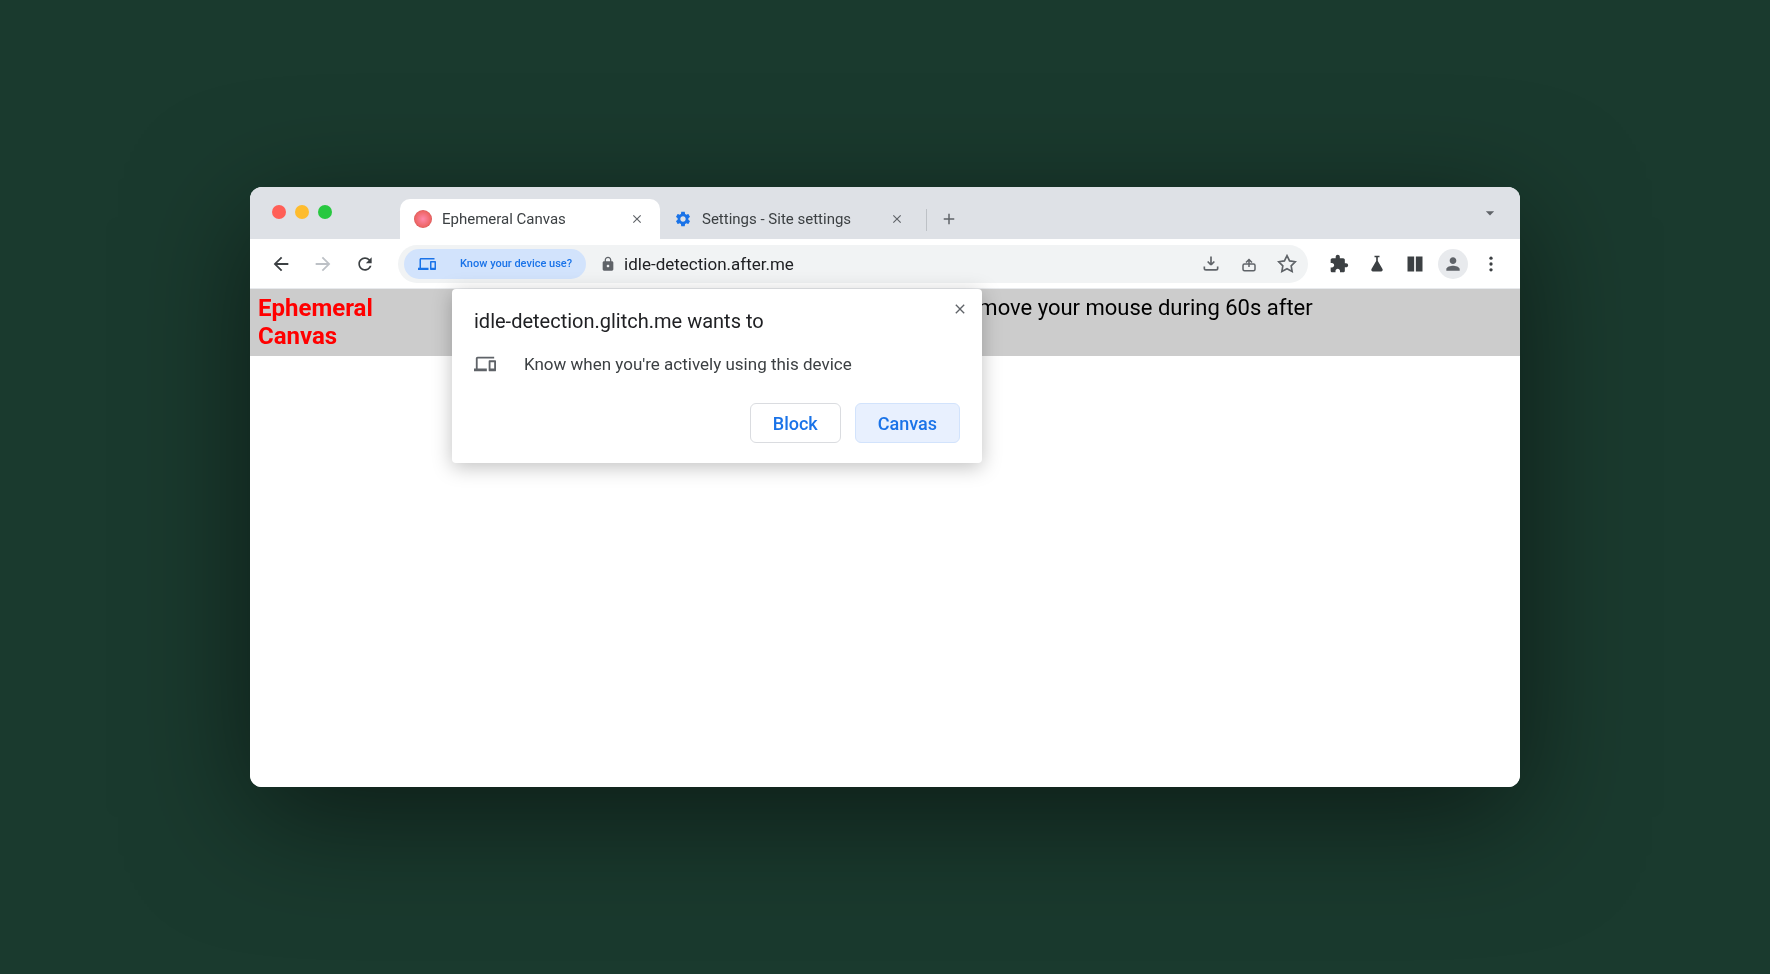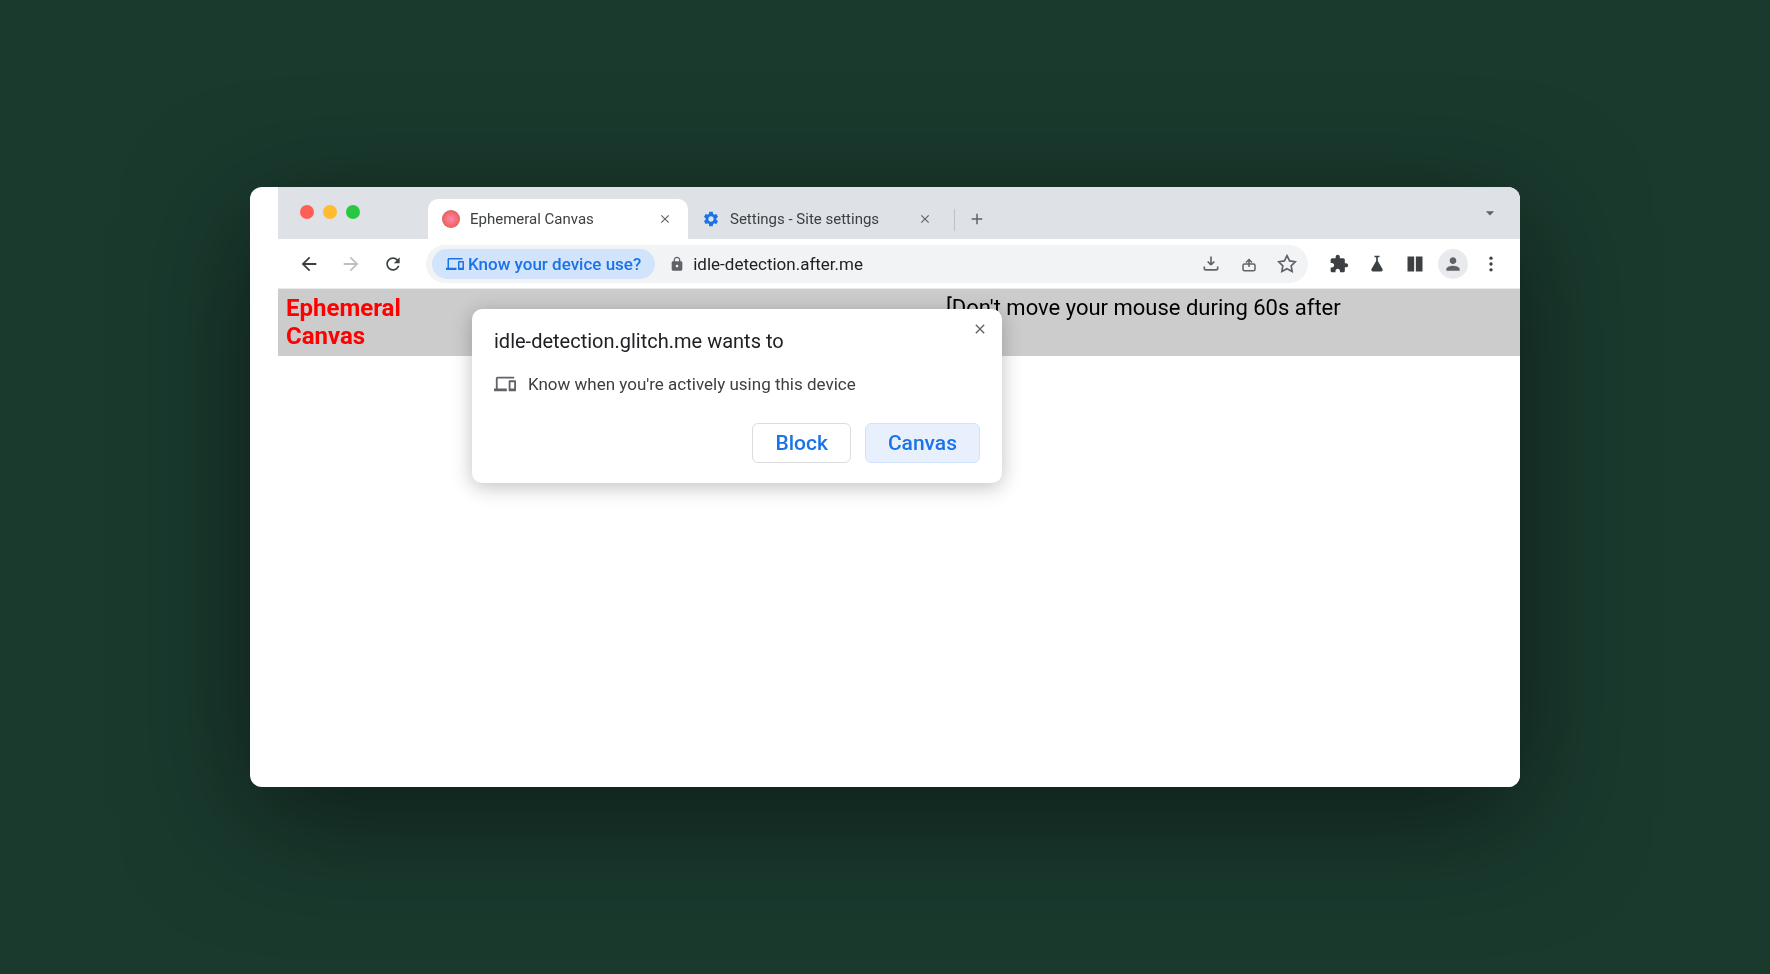--- a/index.html
+++ b/index.html
@@ -1,18 +1,18 @@
 <!DOCTYPE html>
 <html><head>
 <meta charset="utf-8">
 <style>
 * { margin: 0; padding: 0; box-sizing: border-box; font-family: -apple-system, BlinkMacSystemFont, "Segoe UI", Roboto, sans-serif; }
 body { background: #1a3a2e; width: 1770px; height: 974px; position: relative; display: flex; align-items: center; justify-content: center; }
 .window-shadow { filter: drop-shadow(0 30px 60px rgba(0,0,0,0.5)); }
-.browser-window { width: 1270px; height: 600px; background: #fff; border-radius: 12px; overflow: hidden; position: relative; padding-left: 28px; }
+.browser-window { width: 1270px; height: 600px; background: #fff; border-radius: 12px; overflow: hidden; position: relative; }
 .tab-strip { height: 52px; background: #dee1e6; display: flex; align-items: flex-end; padding-left: 20px; position: relative; }
 .traffic-lights { display: flex; gap: 9px; align-items: center; position: absolute; left: 22px; top: 18px; }
 .tl { width: 14px; height: 14px; border-radius: 50%; }
 .tl-red { background: #ff5f57; }
 .tl-yellow { background: #febc2e; }
 .tl-green { background: #28c840; }
 .tabs { display: flex; margin-left: 130px; align-items: flex-end; height: 100%; }
 .tab { height: 40px; display: flex; align-items: center; padding: 0 14px; font-size: 15px; color: #3c4043; gap: 10px; min-width: 260px; cursor: pointer; border-radius: 10px 10px 0 0; position: relative; }
 .tab.active { background: #fff; }
 .tab-favicon { width: 18px; height: 18px; display: flex; align-items: center; justify-content: center; }
@@ -20,38 +20,38 @@
 .favicon-gear { color: #1a73e8; }
 .tab-title { flex: 1; white-space: nowrap; overflow: hidden; text-overflow: ellipsis; }
 .tab-close { width: 18px; height: 18px; display: flex; align-items: center; justify-content: center; color: #5f6368; font-size: 18px; border-radius: 50%; }
 .tab-divider { width: 1px; height: 22px; background: #bdc1c6; margin: 0 6px 8px 6px; }
 .new-tab { width: 32px; height: 32px; display: flex; align-items: center; justify-content: center; color: #5f6368; font-size: 24px; margin-bottom: 4px; border-radius: 50%; }
 .tablist-dropdown { position: absolute; right: 20px; top: 16px; color: #5f6368; }
 .toolbar { height: 50px; background: #fff; display: flex; align-items: center; padding: 0 14px; gap: 8px; border-bottom: 1px solid #e8eaed; }
 .nav-btn { width: 34px; height: 34px; display: flex; align-items: center; justify-content: center; color: #3c4043; border-radius: 50%; cursor: pointer; }
 .nav-btn.disabled { color: #bdc1c6; }
 .omnibox { flex: 1; height: 38px; background: #f1f3f4; border-radius: 19px; display: flex; align-items: center; padding: 0 6px 0 6px; gap: 8px; margin: 0 8px; }
-.permission-chip { background: #d2e3fc; color: #1a73e8; height: 30px; border-radius: 15px; display: flex; align-items: center; padding: 0 14px; gap: 4px; font-size: 17px; font-weight: 500; }
+.permission-chip { background: #d2e3fc; color: #1a73e8; height: 30px; border-radius: 15px; display: flex; align-items: center; padding: 0 14px; gap: 24px; font-size: 11px; font-weight: 500; }
 .lock-icon { color: #5f6368; margin-left: 6px; }
 .url-text { color: #202124; font-size: 17px; flex: 1; }
 .omni-action { width: 30px; height: 30px; display: flex; align-items: center; justify-content: center; color: #5f6368; }
 .ext-icon { width: 30px; height: 30px; display: flex; align-items: center; justify-content: center; color: #3c4043; }
 .avatar { width: 30px; height: 30px; border-radius: 50%; background: #e8eaed; display: flex; align-items: center; justify-content: center; color: #5f6368; }
 .content { position: relative; height: calc(100% - 102px); background: #fff; }
 .page-header { background: #cccccc; padding: 6px 8px; display: flex; align-items: flex-start; }
 .page-title { color: #ff0000; font-size: 24px; font-weight: 700; line-height: 1.15; max-width: 140px; }
 .page-instruction { color: #000; font-size: 22px; margin-left: 520px; }
-.permission-popup { position: absolute; top: 0; left: 194px; width: 530px; background: #fff; border-radius: 10px; box-shadow: 0 4px 20px rgba(0,0,0,0.25); padding: 20px 22px; margin-top: 20px; }
+.permission-popup { position: absolute; top: 0; left: 202px; width: 530px; background: #fff; border-radius: 4px; box-shadow: 0 4px 20px rgba(0,0,0,0.25); padding: 20px 22px; }
 .popup-close { position: absolute; top: 12px; right: 14px; color: #5f6368; font-size: 20px; cursor: pointer; }
 .popup-title { font-size: 20px; color: #202124; margin-bottom: 20px; }
-.popup-row { display: flex; align-items: center; gap: 12px; margin-bottom: 28px; }
+.popup-row { display: flex; align-items: center; gap: 28px; margin-bottom: 28px; }
 .popup-row-icon { color: #5f6368; }
 .popup-row-text { font-size: 17px; color: #3c4043; }
 .popup-buttons { display: flex; justify-content: flex-end; gap: 14px; }
-.popup-btn { height: 40px; padding: 0 22px; border-radius: 6px; font-size: 21px; font-weight: 500; cursor: pointer; display: flex; align-items: center; border: 1px solid #dadce0; background: #fff; color: #1a73e8; }
+.popup-btn { height: 40px; padding: 0 22px; border-radius: 6px; font-size: 18px; font-weight: 500; cursor: pointer; display: flex; align-items: center; border: 1px solid #dadce0; background: #fff; color: #1a73e8; }
 .popup-btn.primary { background: #e8f0fe; border-color: #d2e3fc; }
 svg { display: block; }
 </style>
 </head>
 <body>
 
 <div class="window-shadow">
 <div class="browser-window">
 
   <div class="tab-strip">

